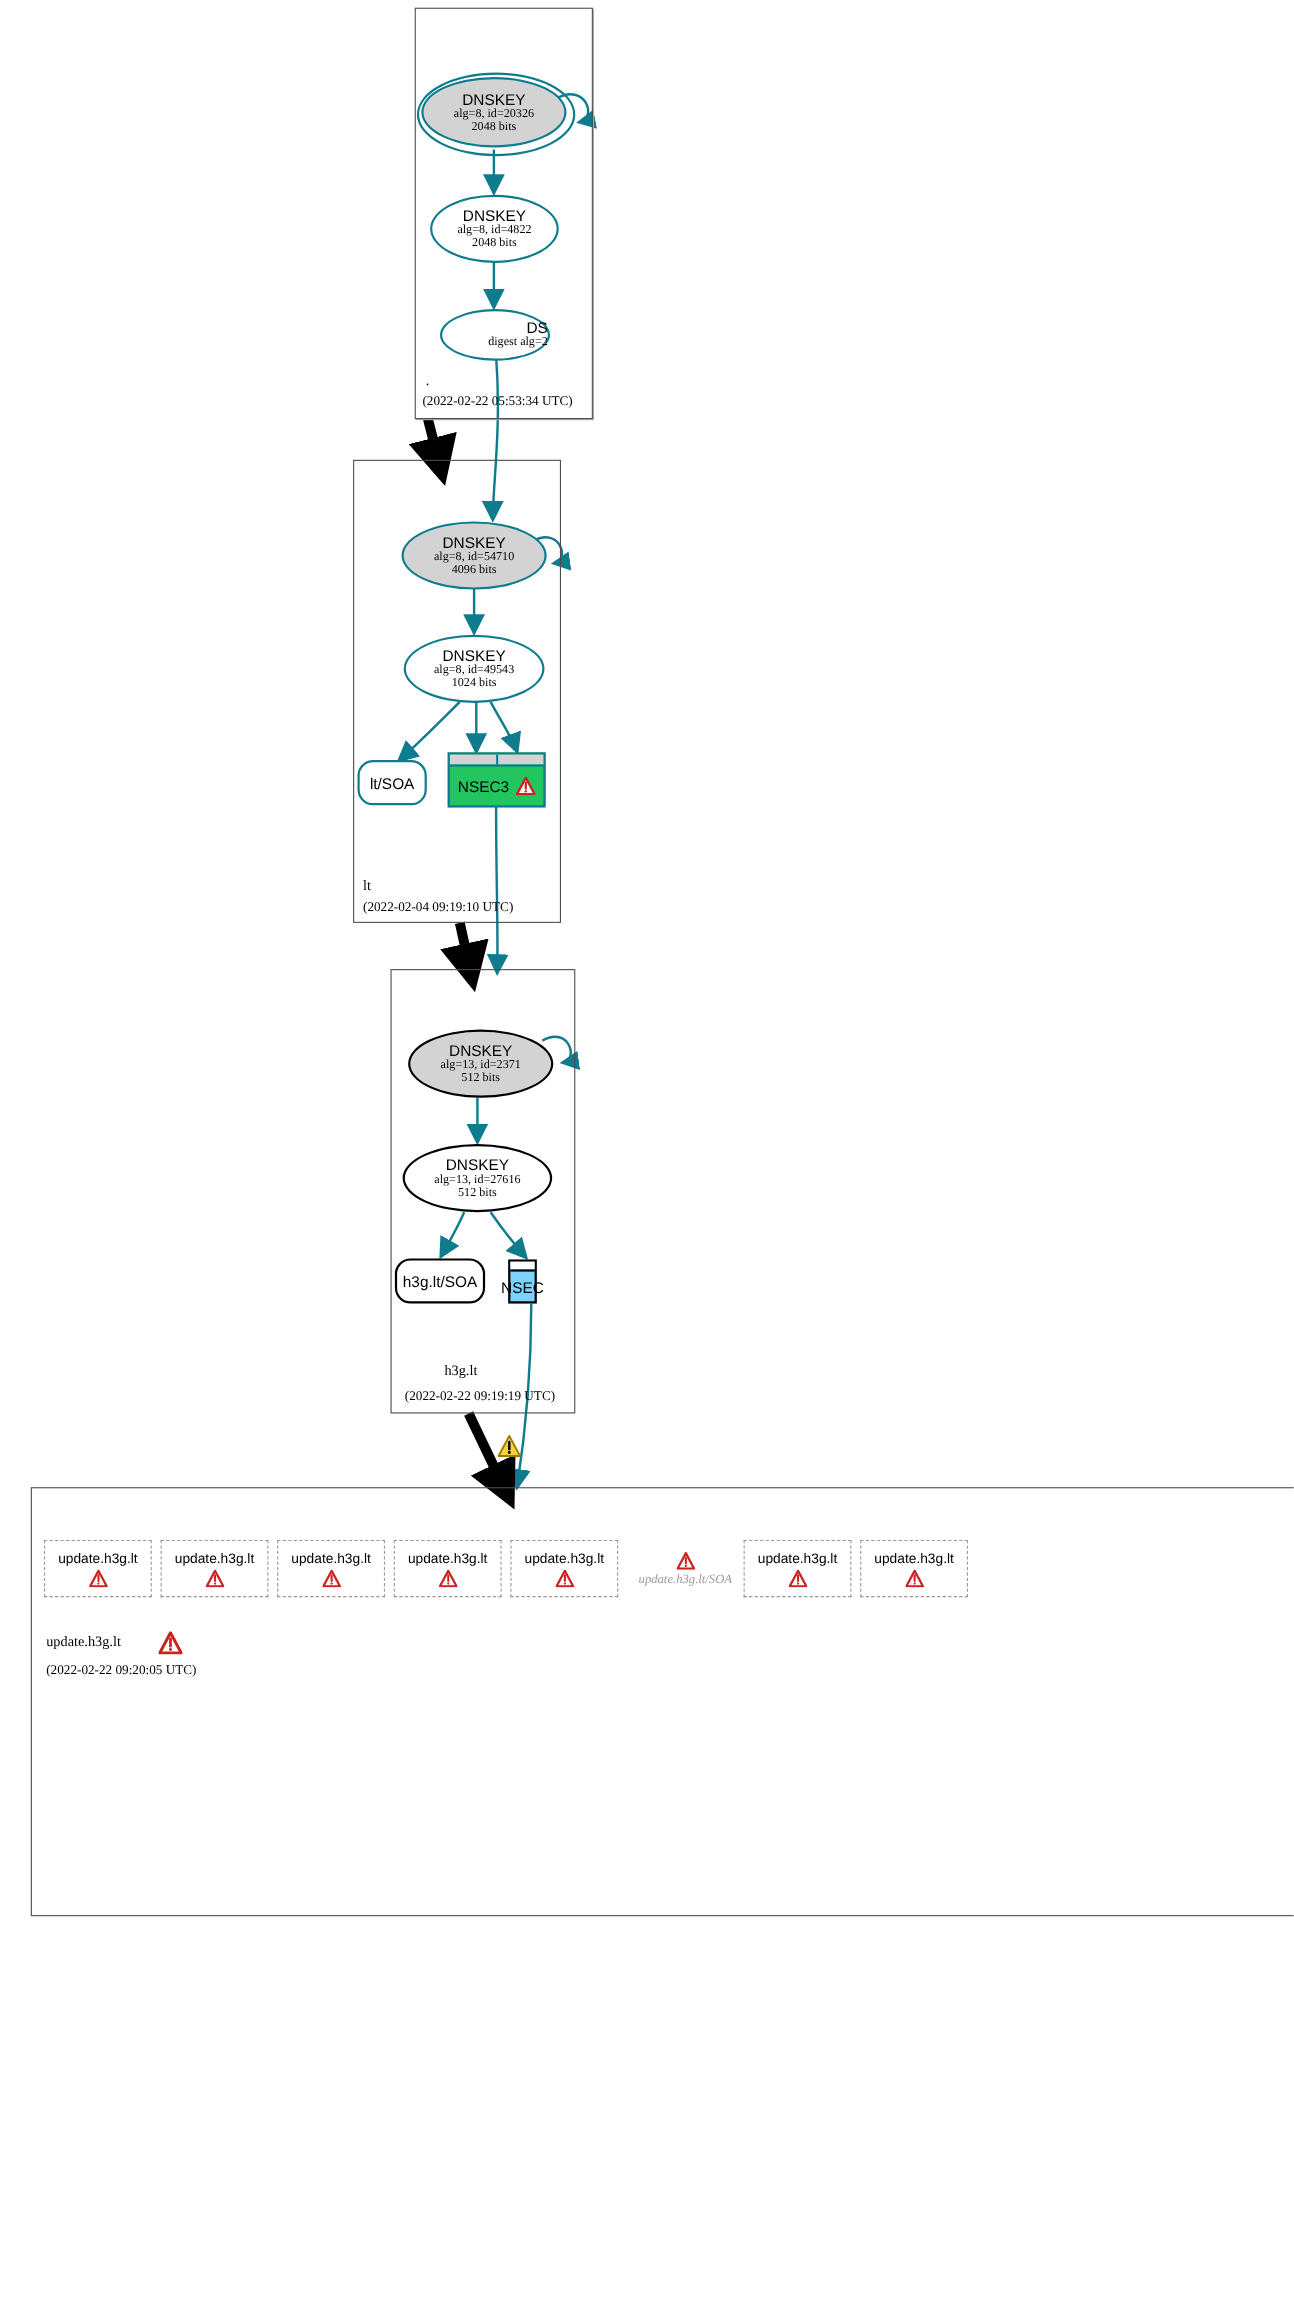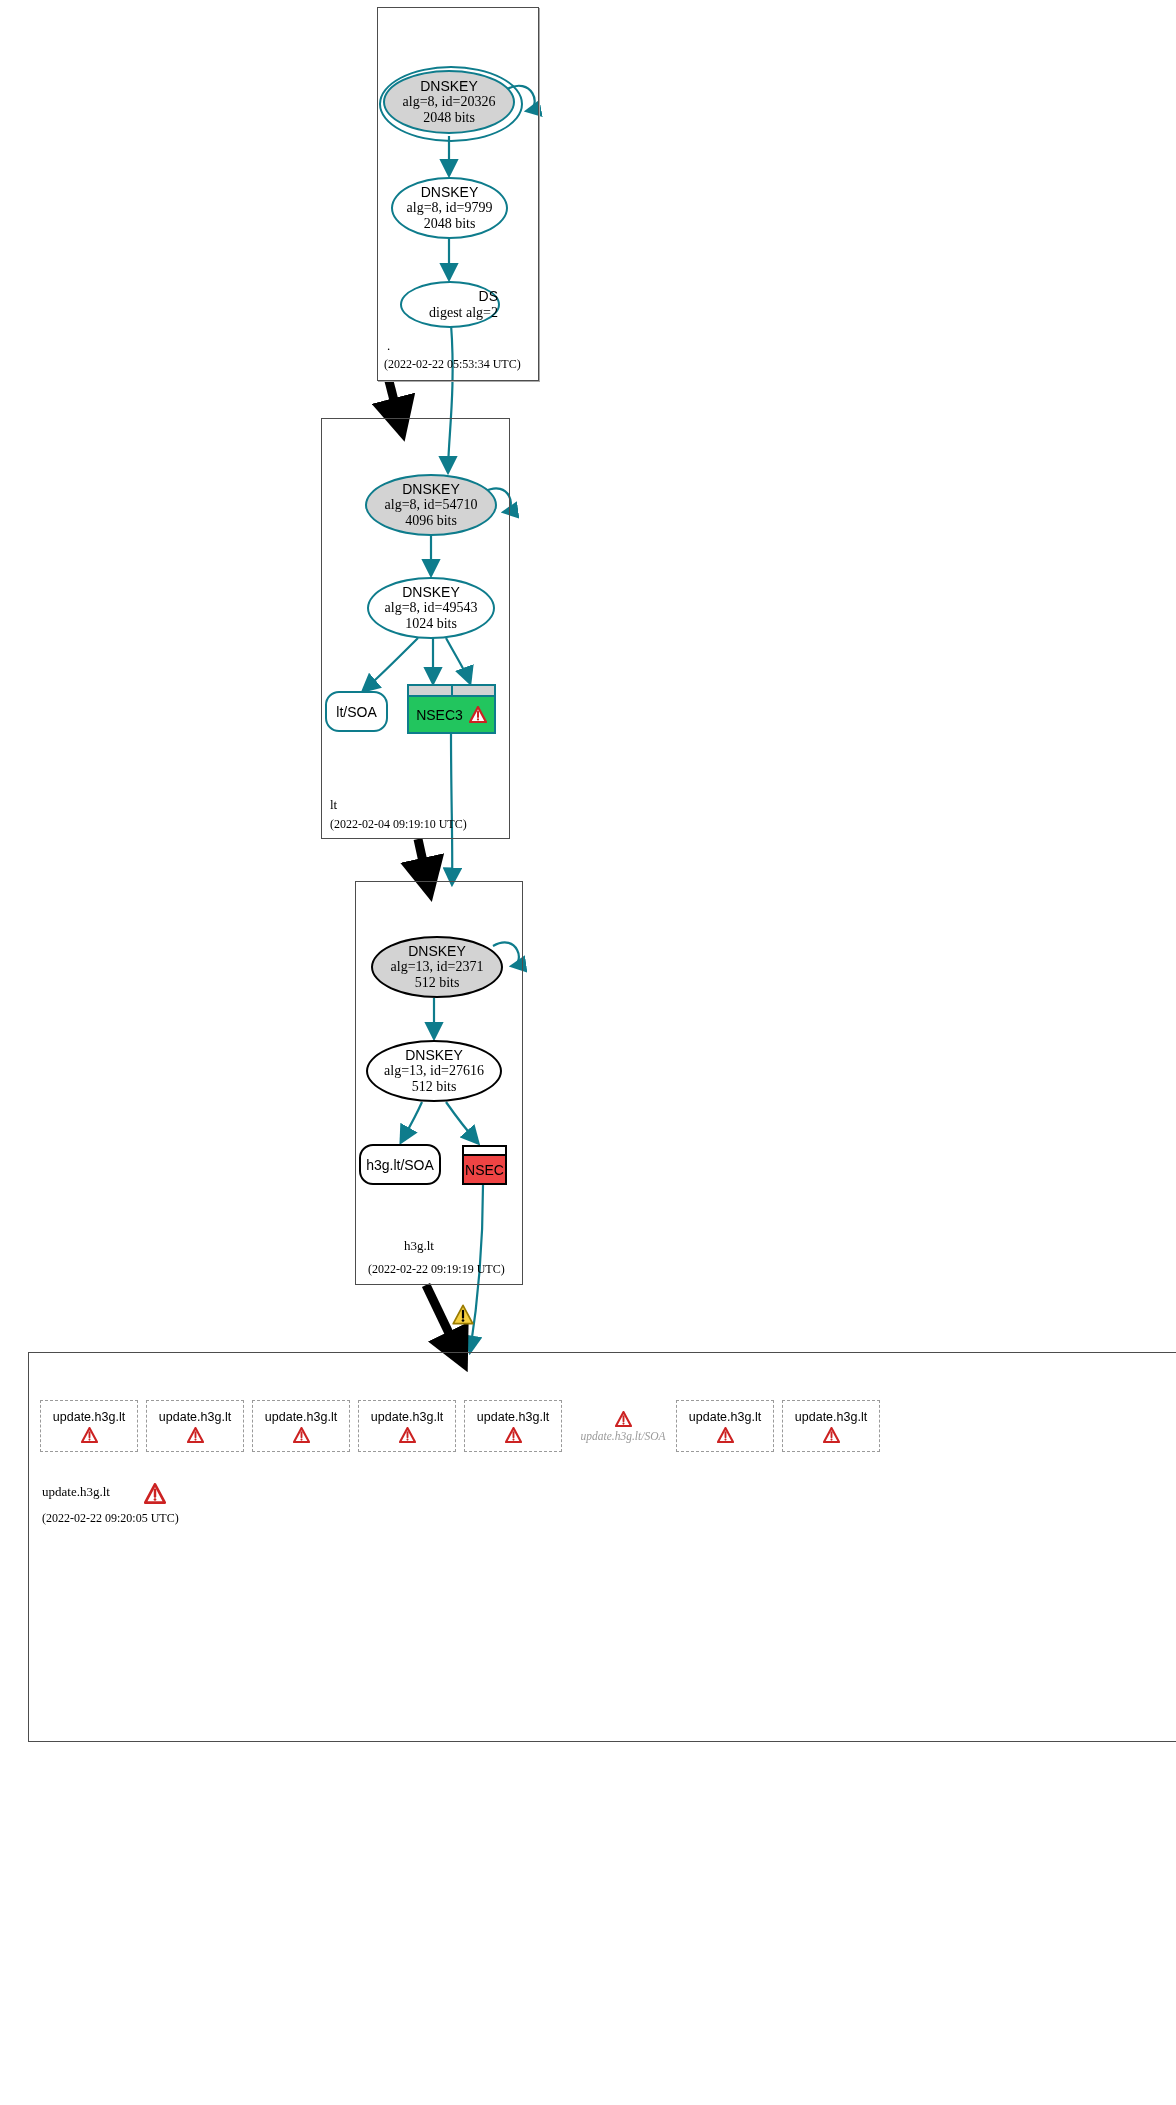--- a/index.html
+++ b/index.html
@@ -8,21 +8,21 @@
   .zone-box{position:absolute;border:1px solid #4d4d4d;background:transparent;box-sizing:border-box;}
   .zone-box.shadow{box-shadow:1px 1px 0 0 #aaaaaa;}
   .zone-label{position:absolute;font-family:"Liberation Serif",serif;color:#000;white-space:nowrap;}
   .zone-name{font-size:13px;}
   .zone-time{font-size:12px;}
 
   .node{position:absolute;box-sizing:border-box;}
 
   .ellipse{border-radius:50%;display:flex;flex-direction:column;align-items:center;justify-content:center;text-align:center;line-height:1.08;}
   .ellipse .t1{font-family:"Liberation Sans",sans-serif;font-size:14px;color:#000;}
-  .ellipse .t2,.ellipse .t3{font-family:"Liberation Serif",serif;font-size:14px;color:#000;}
+  .ellipse .t2,.ellipse .t3{font-family:"Liberation Serif",serif;font-size:11px;color:#000;}
 
   .teal{border:2px solid #0e7c8c;}
   .blk{border:2px solid #000000;}
   .fill-gray{background:#d3d3d3;}
   .fill-white{background:#ffffff;}
 
   .dbl-outer{position:absolute;border:2px solid #0e7c8c;border-radius:50%;background:transparent;}
 
   .soa{border-radius:14px;display:flex;align-items:center;justify-content:center;font-family:"Liberation Sans",sans-serif;font-size:14px;color:#000;background:#fff;}
 
@@ -101,21 +101,21 @@
 
   <div class="dbl-outer" style="left:361px;top:66px;width:140px;height:72px;"></div>
   <div class="node ellipse teal fill-gray" style="left:365px;top:70px;width:132px;height:64px;">
     <span class="t1">DNSKEY</span>
     <span class="t2">alg=8, id=20326</span>
     <span class="t3">2048 bits</span>
   </div>
 
   <div class="node ellipse teal fill-white" style="left:373px;top:177px;width:117px;height:62px;">
     <span class="t1">DNSKEY</span>
-    <span class="t2">alg=8, id=9799</span>
+    <span class="t2">alg=8, id=4822</span>
     <span class="t3">2048 bits</span>
   </div>
 
   <div class="node ellipse teal fill-white" style="left:382px;top:281px;width:100px;height:47px;align-items:flex-end;">
     <span class="t1">DS</span>
     <span class="t2">digest alg=2</span>
   </div>
 
   <div class="zone-label zone-name" style="left:369px;top:338px;">.</div>
   <div class="zone-label zone-time" style="left:366px;top:357px;">(2022-02-22 05:53:34 UTC)</div>
@@ -167,21 +167,21 @@
   <div class="node ellipse blk fill-white" style="left:348px;top:1040px;width:136px;height:62px;">
     <span class="t1">DNSKEY</span>
     <span class="t2">alg=13, id=27616</span>
     <span class="t3">512 bits</span>
   </div>
 
   <div class="node soa blk" style="left:341px;top:1144px;width:82px;height:41px;border-width:2.5px;">
     <span>h3g.lt/SOA</span>
   </div>
 
-  <div class="node rrbox blk" style="left:444px;top:1145px;width:45px;height:40px;background:#ef4444;text-align:center;">
+  <div class="node rrbox blk" style="left:444px;top:1145px;width:26px;height:40px;background:#7dd3fc;text-align:center;">
     <div class="hdr" style="height:7px;">
       <div class="cell" style="background:#ffffff;"></div>
     </div>
     <div class="body" style="border-top:2.5px solid #000;">
       <span>NSEC</span>
     </div>
   </div>
 
   <div class="zone-label zone-name" style="left:350px;top:1238px;margin-left:36px;">h3g.lt</div>
   <div class="zone-label zone-time" style="left:350px;top:1262px;">(2022-02-22 09:19:19 UTC)</div>

